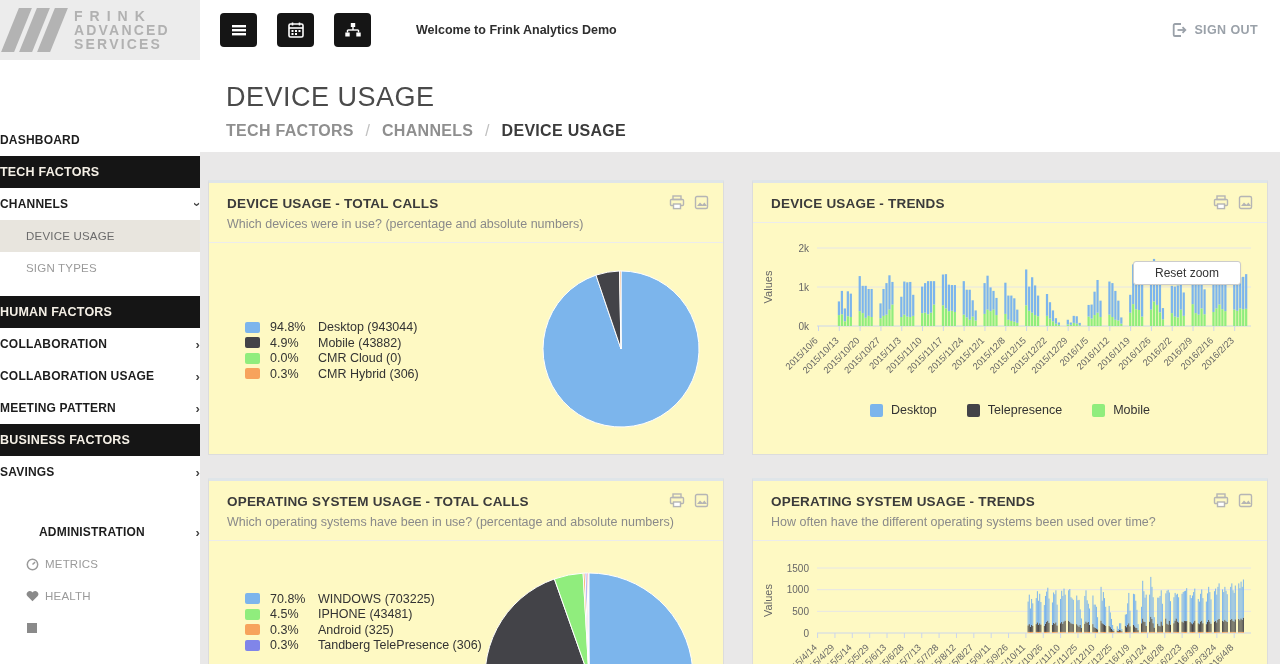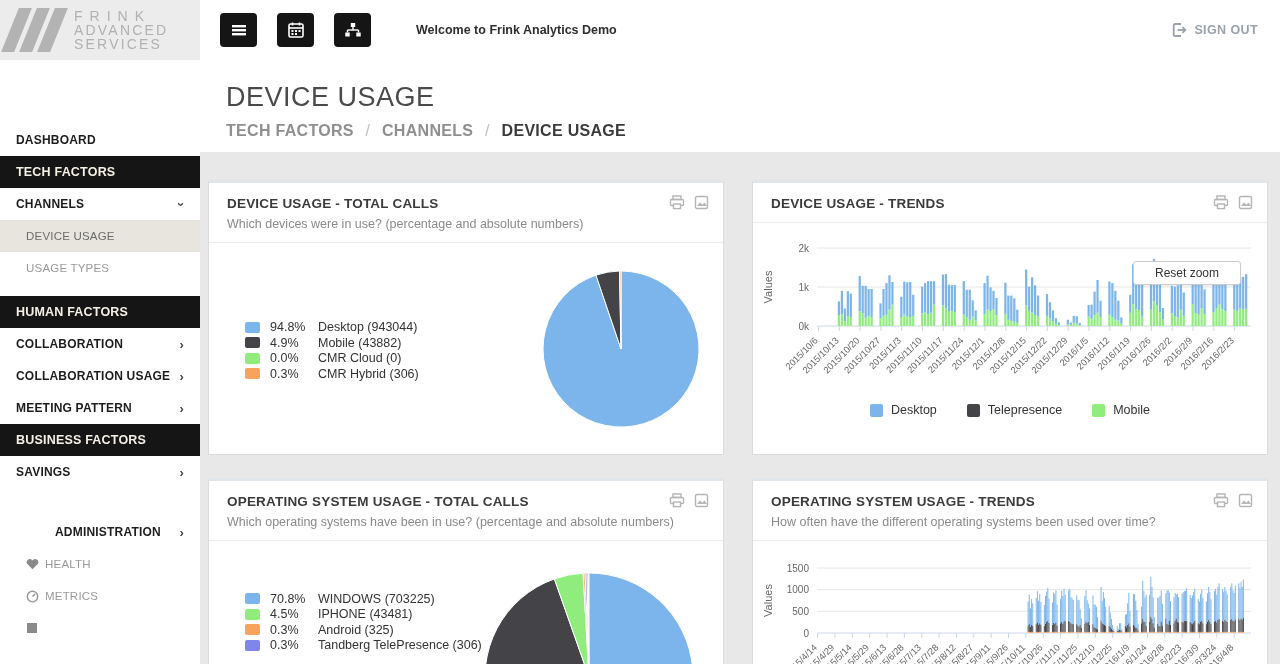--- a/index.html
+++ b/index.html
@@ -5,25 +5,25 @@
   * { margin:0; padding:0; box-sizing:border-box; }
   html,body { width:1280px; height:664px; overflow:hidden; background:#e9e8e8;
     font-family:"Liberation Sans", sans-serif; }
   .app { position:relative; width:1280px; height:664px; }
 
   
   .sidebar { position:absolute; left:0; top:0; width:200px; height:664px; background:#ffffff; z-index:2; }
   .logo { height:60px; background:#ececec; display:flex; align-items:center; padding-left:10px; }
   .logo-stripes { display:flex; margin-right:10px; }
   .logo-stripe { width:13px; height:44px; background:#b3b3b3; transform:skewX(-22deg); margin-right:5px; }
-  .logo-text { color:#b1b1b1; font-size:14px; line-height:14px; font-weight:400; }
+  .logo-text { color:#b1b1b1; font-size:14px; line-height:14px; font-weight:700; }
   .logo-text .l1 { letter-spacing:7px; }
   .logo-text .l2, .logo-text .l3 { letter-spacing:2.2px; }
   .nav { padding-top:64px; }
-  .nav-item { height:32px; display:flex; align-items:center; padding:0 16px; font-size:12px;
+  .nav-item { height:32px; display:flex; align-items:center; padding:0 0; font-size:12px;
     letter-spacing:.2px; cursor:pointer; position:relative; }
   .nav-item .lbl { flex:1; }
   .nav-link { font-weight:bold; color:#1d1d1d; }
   .nav-section { background:#151515; color:#f5f0e6; font-weight:bold; font-size:12.5px; cursor:default; }
   .nav-parent { font-weight:bold; color:#1d1d1d; }
   .nav-sub { color:#9a9a9a; padding-left:26px; font-size:11.5px; }
   .nav-sub.selected { background:#e8e5de; color:#6b6b6b; }
   .chev { color:#444; font-size:13px; line-height:1; }
   .chev.down { display:inline-block; transform:rotate(90deg); }
   .nav-ico { margin-right:6px; display:inline-flex; color:#9a9a9a; }
@@ -42,21 +42,21 @@
   .pagehead { position:absolute; left:200px; top:60px; width:1080px; height:92px; background:#fff; padding:22px 0 0 26px; }
   .page-title { font-size:27px; color:#4a4a4a; font-weight:400; letter-spacing:.5px; }
   .breadcrumb { margin-top:9px; font-size:16px; font-weight:bold; color:#8f8f8f; letter-spacing:.3px; }
   .breadcrumb .sep { color:#c0c0c0; margin:0 7px; font-weight:400; }
   .breadcrumb .active { color:#3b3b3b; }
 
   
   .main { position:absolute; left:200px; top:152px; width:1080px; height:512px; padding:28px 12px 0 8px; }
   .row { display:flex; gap:28px; }
   .row + .row { margin-top:23px; }
-  .panel { flex:1 1 0; background:#ffffff; border:1px solid #dcdcdc; border-top:3px solid #dfe5e9; }
+  .panel { flex:1 1 0; background:#fef9c3; border:1px solid #dcdcdc; border-top:3px solid #dfe5e9; }
   .row1 .panel { height:275px; }
   .row2 .panel { height:420px; }
   .panel-head { padding:13px 18px 11px 18px; border-bottom:1px solid #ececec; position:relative; }
   .panel-title { font-size:13.5px; font-weight:bold; color:#3b3b3b; letter-spacing:.2px; }
   .panel-sub { margin-top:6px; font-size:12.5px; color:#8a8a8a; }
   .panel-icons { position:absolute; right:14px; top:12px; display:flex; gap:9px; color:#b5b5b5; }
   .panel-icons span { cursor:pointer; display:inline-flex; }
   .panel-body { position:relative; }
 
   
@@ -105,21 +105,21 @@
           <span class="lbl">TECH FACTORS</span>
         </div>
         <div class="nav-item nav-parent">
           <span class="lbl">CHANNELS</span>
           <span class="chev down">›</span>
         </div>
         <div class="nav-item nav-sub selected">
           <span class="lbl">DEVICE USAGE</span>
         </div>
         <div class="nav-item nav-sub">
-          <span class="lbl">USAGE TYPES</span>
+          <span class="lbl">SIGN TYPES</span>
         </div>
         <div class="nav-item nav-section" style="margin-top: 12px;">
           <span class="lbl">HUMAN FACTORS</span>
         </div>
         <div class="nav-item nav-parent">
           <span class="lbl">COLLABORATION</span>
           <span class="chev">›</span>
         </div>
         <div class="nav-item nav-parent">
           <span class="lbl">COLLABORATION USAGE</span>
@@ -132,37 +132,37 @@
         <div class="nav-item nav-section">
           <span class="lbl">BUSINESS FACTORS</span>
         </div>
         <div class="nav-item nav-parent">
           <span class="lbl">SAVINGS</span>
           <span class="chev">›</span>
         </div>
         <div class="nav-item nav-parent" style="margin-top: 28px; margin-left: 39px;">
           <span class="lbl">ADMINISTRATION</span>
           <span class="chev">›</span>
-        </div>
-        <div class="nav-item nav-sub">
-          <span class="nav-ico">
-            <svg width="13" height="12" viewBox="0 0 14 13">
-              <path d="M7 12.2 1.6 6.8a3.4 3.4 0 0 1 4.8-4.8L7 2.6l.6-.6a3.4 3.4 0 0 1 4.8 4.8z" fill="#8a8a8a"></path>
-            </svg>
-          </span>
-          <span class="lbl">HEALTH</span>
         </div>
         <div class="nav-item nav-sub">
           <span class="nav-ico">
             <svg width="13" height="13" viewBox="0 0 14 14">
               <circle cx="7" cy="7" r="5.6" fill="none" stroke="#9a9a9a" stroke-width="1.6"></circle>
               <line x1="7" y1="7" x2="9.8" y2="4.4" stroke="#9a9a9a" stroke-width="1.6"></line>
             </svg>
           </span>
           <span class="lbl">METRICS</span>
+        </div>
+        <div class="nav-item nav-sub">
+          <span class="nav-ico">
+            <svg width="13" height="12" viewBox="0 0 14 13">
+              <path d="M7 12.2 1.6 6.8a3.4 3.4 0 0 1 4.8-4.8L7 2.6l.6-.6a3.4 3.4 0 0 1 4.8 4.8z" fill="#8a8a8a"></path>
+            </svg>
+          </span>
+          <span class="lbl">HEALTH</span>
         </div>
         <div class="nav-item nav-sub">
           <span class="nav-ico">
             <svg width="12" height="12" viewBox="0 0 12 12">
               <rect x="1" y="1" width="10" height="10" fill="#8a8a8a"></rect>
             </svg>
           </span>
           <span class="lbl"></span>
         </div>
       </nav>

